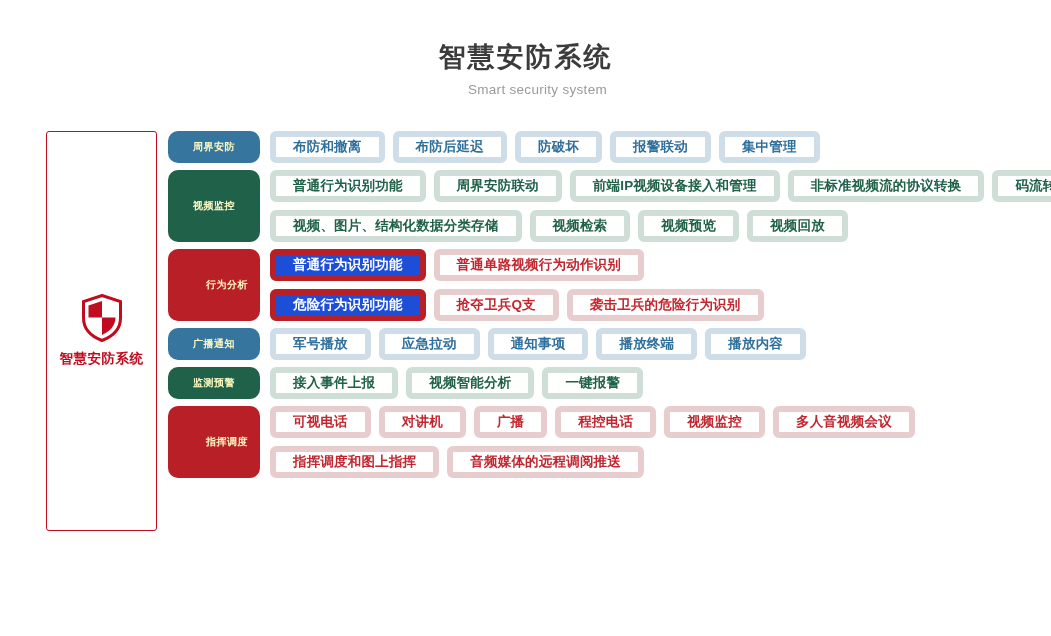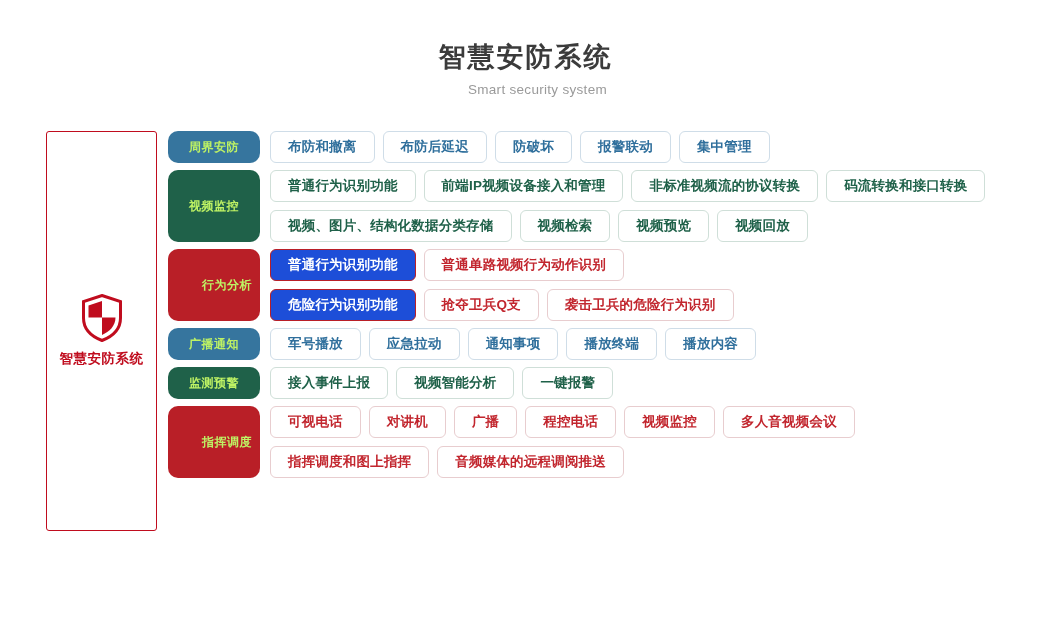--- a/index.html
+++ b/index.html
@@ -91,22 +91,22 @@
   .cat-row {
     display: flex;
     align-items: stretch;
     margin-bottom: 7px;
   }
 
   .cat-badge {
     width: 92px;
     min-width: 92px;
     border-radius: 10px;
-    color: #bef264;
-    font-size: 12px;
+    color: #fef9c3;
+    font-size: 10px;
     font-weight: bold;
     letter-spacing: 0.5px;
     display: flex;
     align-items: center;
     justify-content: center;
     white-space: nowrap;
   }
 
   .cat-items {
     flex: 1;
@@ -119,21 +119,21 @@
   .item-line {
     display: flex;
     align-items: center;
   }
   .item-line + .item-line { margin-top: 8px; }
 
   .pill {
     height: 32px;
     padding: 0 17px;
     border-radius: 6px;
-    border: 1px solid #701a75;
+    border: 6px solid #701a75;
     background: #ffffff;
     font-size: 13.5px;
     font-weight: bold;
     display: inline-flex;
     align-items: center;
     justify-content: center;
     white-space: nowrap;
     margin-right: 8px;
     letter-spacing: 0.2px;
   }
@@ -194,20 +194,21 @@
               <div class="pill">报警联动</div>
               <div class="pill">集中管理</div>
             </div>
           </div>
         </div>
         <div class="cat-row theme-green row-h2">
           <div class="cat-badge">视频监控</div>
           <div class="cat-items">
             <div class="item-line">
               <div class="pill">普通行为识别功能</div>
+              <div class="pill">周界安防联动</div>
               <div class="pill">前端IP视频设备接入和管理</div>
               <div class="pill">非标准视频流的协议转换</div>
               <div class="pill">码流转换和接口转换</div>
             </div>
             <div class="item-line">
               <div class="pill">视频、图片、结构化数据分类存储</div>
               <div class="pill">视频检索</div>
               <div class="pill">视频预览</div>
               <div class="pill">视频回放</div>
             </div>

